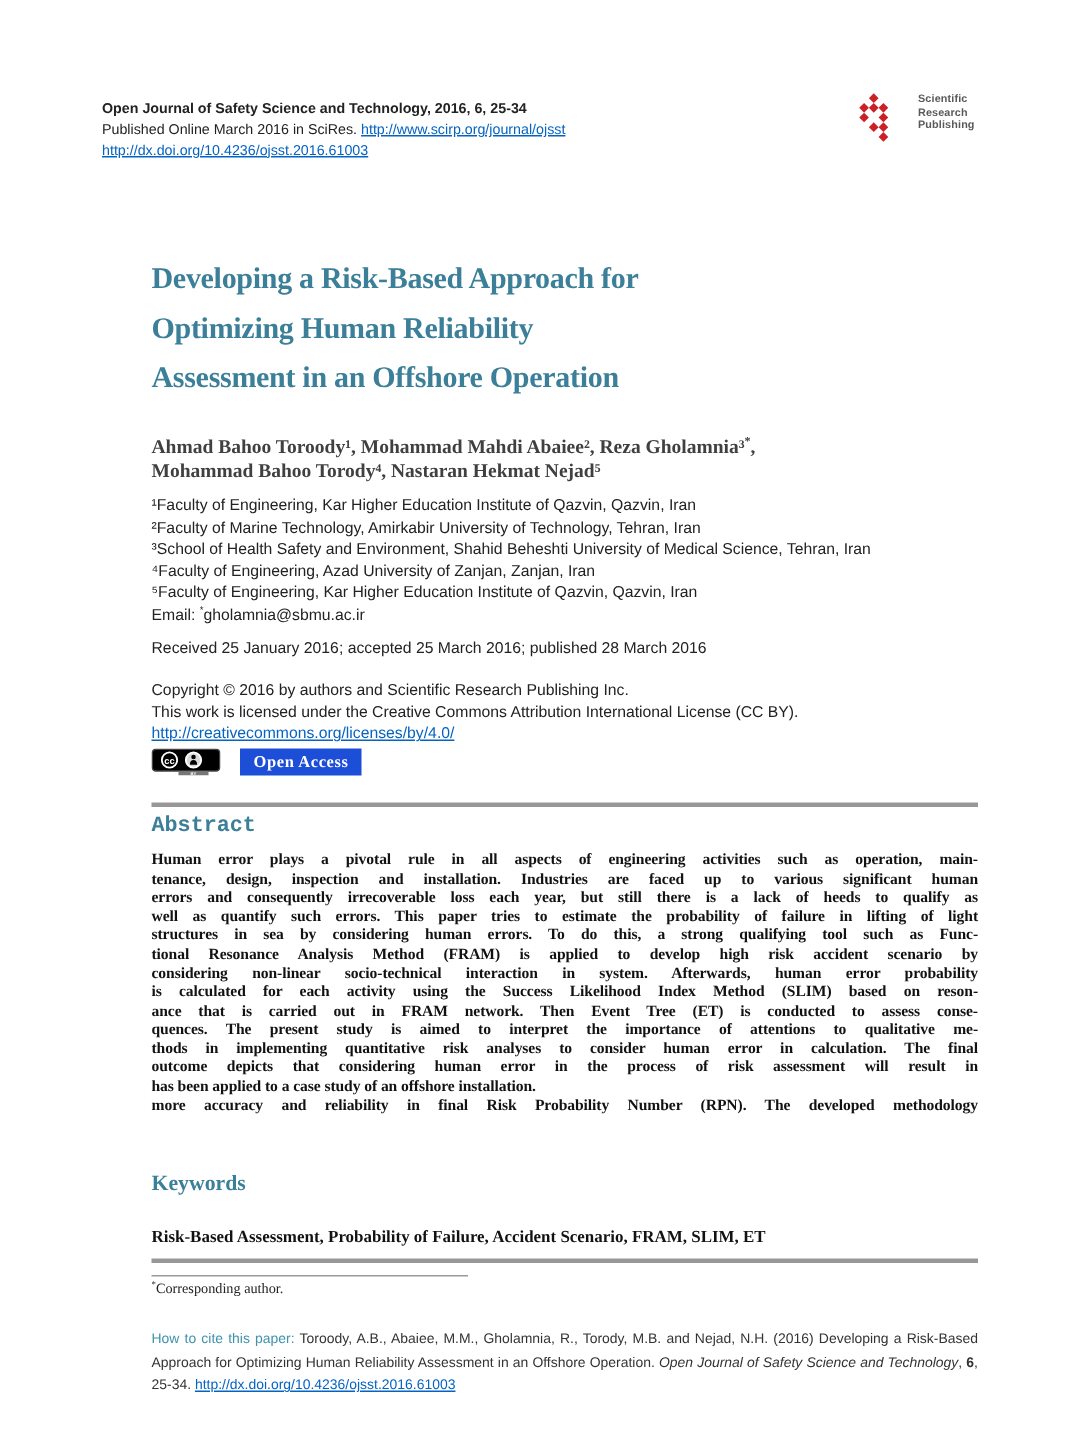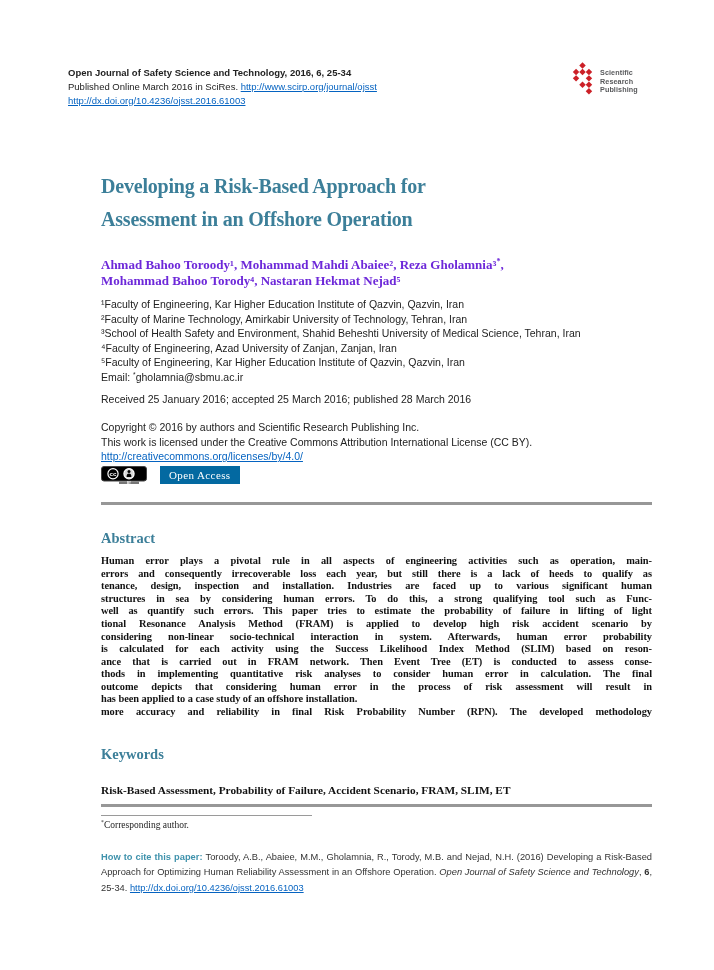--- a/index.html
+++ b/index.html
@@ -7,68 +7,68 @@
   body { position:relative; font-family:"Liberation Sans",sans-serif; color:#1b1b1b;
          -webkit-font-smoothing:antialiased; }
 
   .link { color:#0563c1; text-decoration:underline; cursor:pointer; }
 
   
   .jheader { position:absolute; left:68px; top:66px; font-size:9.5px; line-height:13.8px; color:#222; white-space:nowrap; }
   .jheader .bold { font-weight:bold; }
 
   
-  .logo { position:absolute; left:569px; top:62px; display:flex; align-items:flex-end; gap:4px; }
+  .logo { position:absolute; left:569px; top:62px; display:flex; align-items:flex-start; gap:16px; }
   .logo-text { font-size:7.2px; line-height:8.6px; font-weight:bold; color:#58595b; letter-spacing:.1px; }
 
   
   .content { position:absolute; left:101px; top:170px; width:551px; }
 
   .title { font-family:"Liberation Serif",serif; font-weight:bold; color:#3c7f99;
            font-size:20px; line-height:33px; letter-spacing:-0.2px; }
   .title span { display:block; white-space:nowrap; }
 
   .authors { margin-top:21px; font-family:"Liberation Serif",serif; font-weight:bold;
-             font-size:13px; line-height:15.5px; color:#6d28d9; }
+             font-size:13px; line-height:15.5px; color:#404040; }
   .sup { font-size:0.62em; vertical-align:super; line-height:0; }
 
   .affils { margin-top:9px; font-size:10.5px; line-height:14.6px; color:#222; white-space:nowrap; }
   .email-line { font-size:10.5px; line-height:14.6px; color:#222; }
 
   .received { margin-top:7px; font-size:10.5px; line-height:14.6px; color:#222; }
 
   .copyright { margin-top:14px; font-size:10.5px; line-height:14.6px; color:#222; }
 
   .badges { margin-top:2px; height:18px; display:flex; align-items:center; gap:13px; }
   .cc-badge { width:46px; height:18px; }
-  .oa-badge { height:18px; padding:0 9px; background:#0369a1; color:#fff; display:flex; align-items:center;
-              font-family:"Liberation Serif",serif; font-weight:normal; font-size:11px; letter-spacing:.4px; }
+  .oa-badge { height:18px; padding:0 9px; background:#1d4ed8; color:#fff; display:flex; align-items:center;
+              font-family:"Liberation Serif",serif; font-weight:bold; font-size:11px; letter-spacing:.4px; }
 
   .rule { height:3px; background:#979797; }
   .rule-top { margin-top:18px; }
   .rule-bottom { margin-top:7px; }
 
   .sec-heading { font-family:"Liberation Serif",serif; font-weight:bold; color:#3c7f99;
                  font-size:14.5px; line-height:18px; }
-  .sec-abstract { margin-top:24px; }
-  .sec-keywords { margin-top:26px; }
+  .sec-abstract { margin-top:4px;font-family:Liberation Mono, monospace; }
+  .sec-keywords { margin-top:36px; }
 
   .abstract { margin-top:8px; font-family:Liberation Serif, serif; font-weight:bold;
               font-size:10.4px; line-height:12.6px; color:#121212; letter-spacing:-0.05px; }
   .abs-line { text-align:justify; text-align-last:justify; }
   .abs-line.last { text-align-last:left; }
 
   .kw-text { margin-top:21px; font-family:"Liberation Serif",serif; font-weight:bold;
              font-size:11.3px; line-height:13px; color:#121212; }
 
   .fsep { margin-top:8px; width:211px; border-top:1px solid #9a9a9a; }
   .footnote { margin-top:4px; font-family:"Liberation Serif",serif; font-size:9.5px; line-height:11px; color:#222; }
 
   .citation { margin-top:19px; font-size:9.3px; line-height:15.5px; color:#333; text-align:justify; }
-  .cite-label { color:#3f92ac; font-weight:bold; }
+  .cite-label { color:#3f92ac; font-weight:normal; }
   .cite-journal { font-style:italic; }
   .cite-vol { font-weight:bold; }
 </style>
 </head>
 <body>
 
 <header class="jheader">
   <div class="bold">Open Journal of Safety Science and Technology, 2016, 6, 25-34</div>
   <div>
     <span>Published Online March 2016 in SciRes. </span><a class="link">http://www.scirp.org/journal/ojsst</a>
@@ -96,20 +96,21 @@
     <div>Scientific</div>
     <div>Research</div>
     <div>Publishing</div>
   </div>
 </div>
 
 <main class="content">
 
   <h1 class="title">
     <span>Developing a Risk-Based Approach for</span>
+    <span>Optimizing Human Reliability</span>
     <span>Assessment in an Offshore Operation</span>
   </h1>
 
   <div class="authors">
     <div><span>Ahmad Bahoo Toroody¹, Mohammad Mahdi Abaiee², Reza Gholamnia³</span><sup class="sup">*</sup><span>,</span></div>
     <div>Mohammad Bahoo Torody⁴, Nastaran Hekmat Nejad⁵</div>
   </div>
 
   <div class="affils">
     <div>¹Faculty of Engineering, Kar Higher Education Institute of Qazvin, Qazvin, Iran</div>
@@ -143,28 +144,29 @@
       <span>Open Access</span>
     </div>
   </div>
 
   <div class="rule rule-top"></div>
 
   <h2 class="sec-heading sec-abstract">Abstract</h2>
 
   <div class="abstract">
     <div class="abs-line">Human error plays a pivotal rule in all aspects of engineering activities such as operation, main-</div>
+    <div class="abs-line">tenance, design, inspection and installation. Industries are faced up to various significant human</div>
     <div class="abs-line">errors and consequently irrecoverable loss each year, but still there is a lack of heeds to qualify as</div>
-    <div class="abs-line">tenance, design, inspection and installation. Industries are faced up to various significant human</div>
+    <div class="abs-line">well as quantify such errors. This paper tries to estimate the probability of failure in lifting of light</div>
     <div class="abs-line">structures in sea by considering human errors. To do this, a strong qualifying tool such as Func-</div>
-    <div class="abs-line">well as quantify such errors. This paper tries to estimate the probability of failure in lifting of light</div>
     <div class="abs-line">tional Resonance Analysis Method (FRAM) is applied to develop high risk accident scenario by</div>
     <div class="abs-line">considering non-linear socio-technical interaction in system. Afterwards, human error probability</div>
     <div class="abs-line">is calculated for each activity using the Success Likelihood Index Method (SLIM) based on reson-</div>
     <div class="abs-line">ance that is carried out in FRAM network. Then Event Tree (ET) is conducted to assess conse-</div>
+    <div class="abs-line">quences. The present study is aimed to interpret the importance of attentions to qualitative me-</div>
     <div class="abs-line">thods in implementing quantitative risk analyses to consider human error in calculation. The final</div>
     <div class="abs-line">outcome depicts that considering human error in the process of risk assessment will result in</div>
     <div class="abs-line last">has been applied to a case study of an offshore installation.</div>
     <div class="abs-line">more accuracy and reliability in final Risk Probability Number (RPN). The developed methodology</div>
   </div>
 
   <h2 class="sec-heading sec-keywords">Keywords</h2>
   <div class="kw-text">Risk-Based Assessment, Probability of Failure, Accident Scenario, FRAM, SLIM, ET</div>
 
   <div class="rule rule-bottom"></div>

